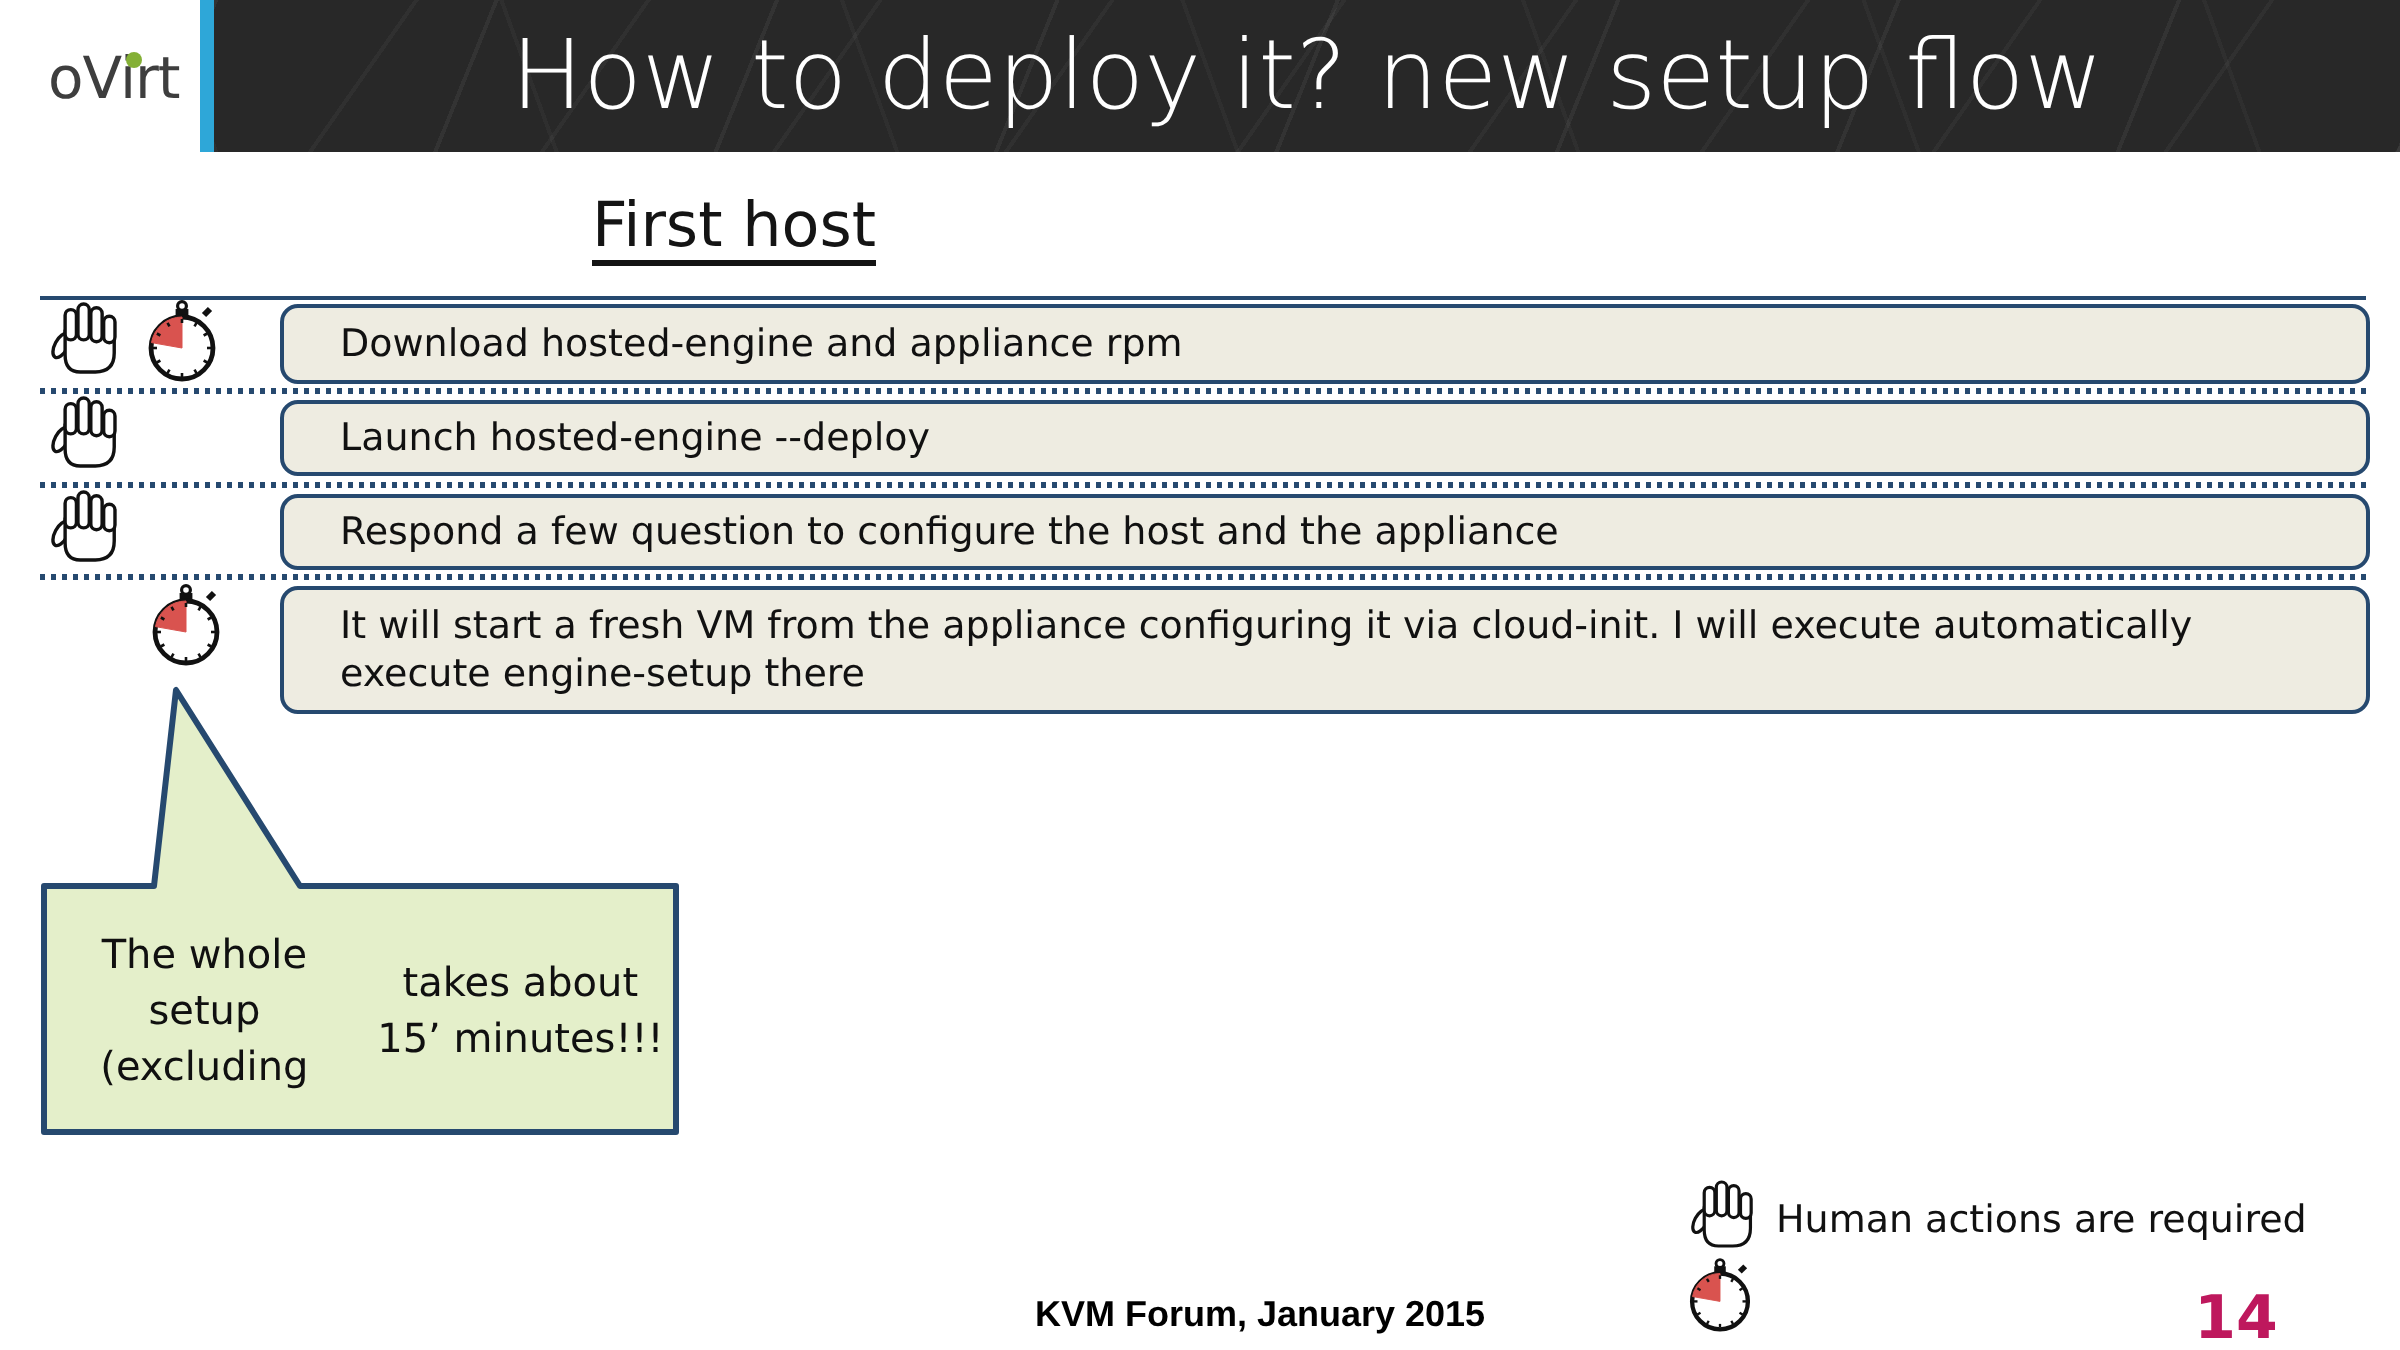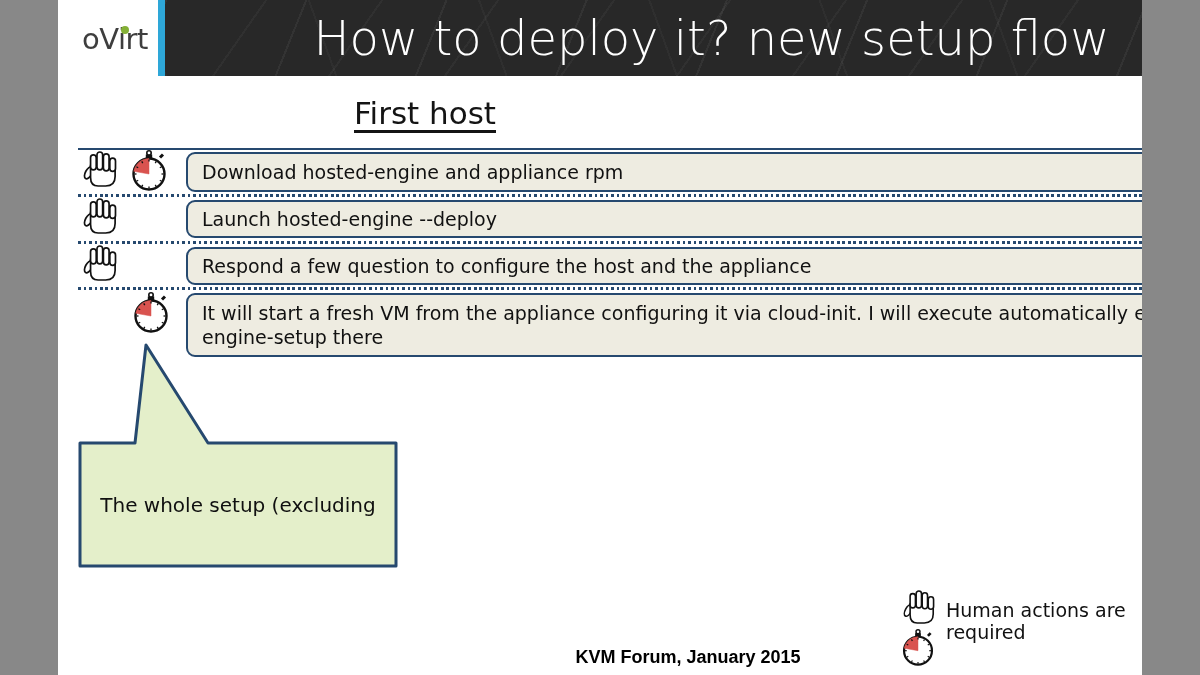--- a/index.html
+++ b/index.html
@@ -1,17 +1,17 @@
 <!DOCTYPE html>
 <html><head>
 <meta charset="utf-8">
 <style>
   html,body{margin:0;padding:0;background:#888;}
   .slide{
-    position:relative;width:1084px;height:675px;background:#ffffff;
+    position:relative;width:1200px;height:675px;background:#ffffff;
     font-family:"DejaVu Sans","Liberation Sans",sans-serif;overflow:hidden;
     margin:0 auto;
   }
   
   .logo{position:absolute;left:0;top:0;width:100px;height:76px;background:#fff;}
   .logo-text{position:absolute;left:24px;top:22px;font-size:29px;line-height:34px;
     color:#3e3e3e;letter-spacing:-0.5px;}
   .logo-dot{position:absolute;left:63px;top:26px;width:8px;height:8px;border-radius:50%;
     background:#84b036;}
   .stripe{position:absolute;left:100px;top:0;width:7px;height:76px;background:#2ea7d8;}
@@ -24,23 +24,23 @@
     align-items:center;justify-content:center;color:#fff;font-size:48px;font-weight:300;}
   
   .heading{position:absolute;left:296px;top:96px;font-size:31px;color:#141414;
     border-bottom:3px solid #141414;line-height:34px;text-align:center;}
   
   .topline{position:absolute;left:20px;top:148px;width:1163px;height:2px;background:#26496f;}
   .dotline{position:absolute;left:20px;width:1163px;height:3px;
     background:repeating-linear-gradient(90deg,#26496f 0 2.5px,transparent 2.5px 5.5px);}
   .dot1{top:194px;} .dot2{top:241px;} .dot3{top:287px;}
   
-  .step-box{position:absolute;left:128px;width:1045px;box-sizing:border-box;
+  .step-box{position:absolute;left:140px;width:1045px;box-sizing:border-box;
     border:2.5px solid #26496f;border-radius:9px;background:#eeece1;
-    display:flex;align-items:center;padding:0 14px;font-size:19px;color:#111;}
+    display:flex;align-items:center;padding:0 28px;font-size:19px;color:#111;}
   .step-box span{display:block;line-height:24px;}
   .b1{top:152px;height:40px;}
   .b2{top:200px;height:38px;}
   .b3{top:247px;height:38px;}
   .b4{top:293px;height:64px;}
   
   .icon{position:absolute;}
   .hand-r1{left:25px;top:150px;width:34px;height:38px;}
   .hand-r2{left:25px;top:197px;width:34px;height:38px;}
   .hand-r3{left:25px;top:244px;width:34px;height:38px;}
@@ -148,20 +148,21 @@
   </div>
   <div class="step-box b4">
     <span>It will start a fresh VM from the appliance configuring it via cloud-init. I will execute automatically execute engine-setup there</span>
   </div>
 
   <svg class="callout-svg" viewBox="0 0 330 232">
     <path d="M 73 5 L 62 103 L 7 103 L 7 226 L 323 226 L 323 103 L 135 103 Z" fill="#e4efca" stroke="#26496f" stroke-width="3" stroke-linejoin="round"></path>
   </svg>
   <div class="callout-text">
     <span>The whole setup (excluding</span>
+    <span>takes about 15’ minutes!!!</span>
   </div>
 
   <svg class="icon legend-hand">
       <use href="#ic-hand"></use>
     </svg>
   <div class="legend-label ll1">Human actions are required</div>
   <svg class="icon legend-watch">
       <use href="#ic-watch"></use>
     </svg>
 

